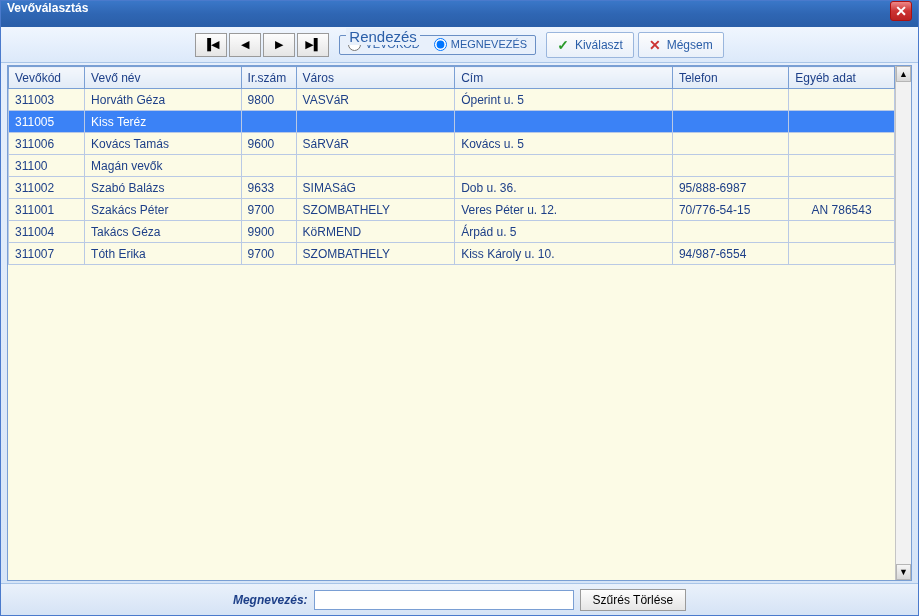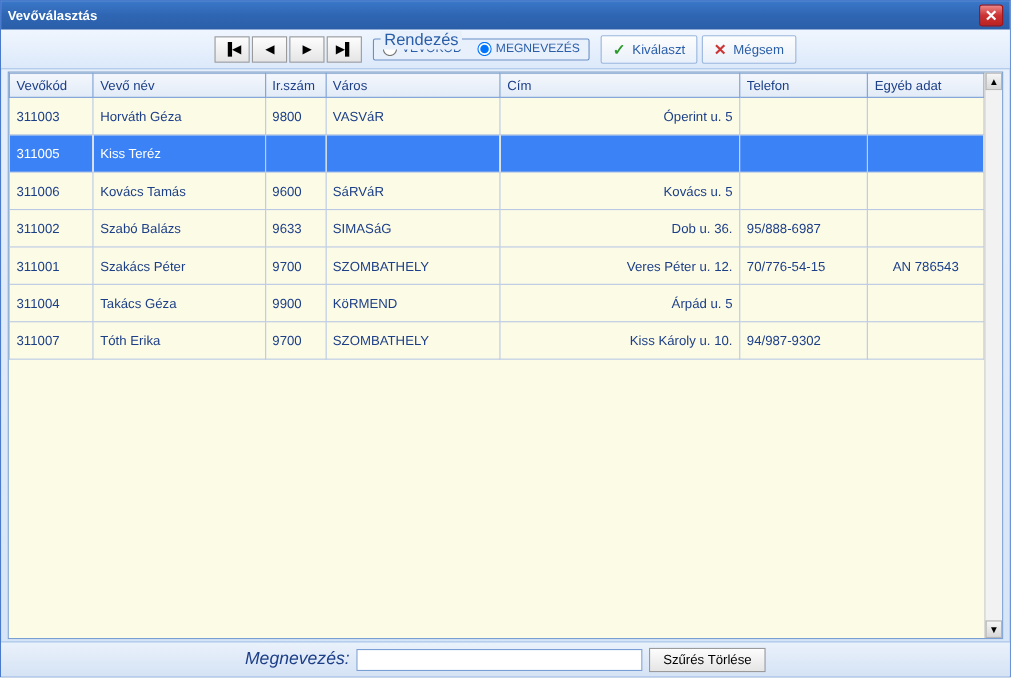--- a/index.html
+++ b/index.html
@@ -17,21 +17,20 @@
     border: 1px solid #4a7acc;
     display: flex;
     flex-direction: column;
     background: linear-gradient(to bottom, #e8f0fc 0%, #d5e4f7 100%);
   }
   .titlebar {
     height: 26px;
     background: linear-gradient(to bottom, #3a77c8 0%, #2f66b3 50%, #2a5ea8 100%);
     color: #fff;
     display: flex;
-    align-items: center;
     padding: 0 6px;
     font-weight: bold;
     font-size: 12px;
   }
   .titlebar .spacer { flex: 1; }
   .close-btn {
     width: 22px; height: 20px;
     background: linear-gradient(to bottom, #e88 0%, #c33 50%, #b22 100%);
     border: 1px solid #a11;
     border-radius: 3px;
@@ -141,53 +140,53 @@
     font-weight: normal;
     color: #1d3f88;
     font-size: 12px;
     height: 22px;
   }
   table.grid td {
     border: 1px solid #b9c9e5;
     padding: 3px 6px;
     color: #1d3f88;
     font-size: 12px;
-    height: 34px;
+    height: 22px;
     background: #fcfbe6;
     white-space: nowrap;
     overflow: hidden;
   }
   table.grid tr.selected td {
     background: #3b82f6;
     color: #fff;
   }
   .col-vevokod { width: 72px; }
   .col-nev     { width: 148px; }
   .col-irszam  { width: 52px; }
   .col-varos   { width: 150px; }
-  .col-cim     { width: 206px; text-align: right; }
+  .col-cim     { width: 206px; }
   .col-telefon { width: 110px; margin-left: 36px; }
   .col-egyeb   { width: 100px; text-align: center; margin-top: 14px;}
   td.col-egyeb { text-align: center; }
 
   .footer {
     height: 32px;
     background: linear-gradient(to bottom, #eaf1fb 0%, #d5e3f5 100%);
     border-top: 1px solid #a9c5e8;
     display: flex;
     align-items: center;
     justify-content: center;
     gap: 6px;
     padding: 0 10px;
   }
   .footer .lbl {
     font-style: italic;
-    font-weight: normal;
+    font-weight: bold;
     color: #1d3f88;
-    font-size: 16px;
+    font-size: 12px;
   }
   .footer input[type=text] {
     width: 260px;
     height: 20px;
     border: 1px solid #7a9fd4;
     background: #fff;
     padding: 0 4px;
     font-size: 12px;
   }
   .footer .clear-btn {
@@ -294,20 +293,29 @@
             <tr>
               <td class="col-vevokod">311006</td>
               <td class="col-nev">Kovács Tamás</td>
               <td class="col-irszam">9600</td>
               <td class="col-varos">SáRVáR</td>
               <td class="col-cim">Kovács u. 5</td>
               <td class="col-telefon"></td>
               <td class="col-egyeb"></td>
             </tr>
             <tr>
+              <td class="col-vevokod">31100</td>
+              <td class="col-nev">Magán vevők</td>
+              <td class="col-irszam"></td>
+              <td class="col-varos"></td>
+              <td class="col-cim"></td>
+              <td class="col-telefon"></td>
+              <td class="col-egyeb"></td>
+            </tr>
+            <tr>
               <td class="col-vevokod">311002</td>
               <td class="col-nev">Szabó Balázs</td>
               <td class="col-irszam">9633</td>
               <td class="col-varos">SIMASáG</td>
               <td class="col-cim">Dob u. 36.</td>
               <td class="col-telefon">95/888-6987</td>
               <td class="col-egyeb"></td>
             </tr>
             <tr>
               <td class="col-vevokod">311001</td>
@@ -326,21 +334,21 @@
               <td class="col-cim">Árpád u. 5</td>
               <td class="col-telefon"></td>
               <td class="col-egyeb"></td>
             </tr>
             <tr>
               <td class="col-vevokod">311007</td>
               <td class="col-nev">Tóth Erika</td>
               <td class="col-irszam">9700</td>
               <td class="col-varos">SZOMBATHELY</td>
               <td class="col-cim">Kiss Károly u. 10.</td>
-              <td class="col-telefon">94/987-9302</td>
+              <td class="col-telefon">94/987-6554</td>
               <td class="col-egyeb"></td>
             </tr>
           </tbody>
       </table>
     </div>
     <div class="vscroll">
       <div class="arrow">
         <span>▲</span>
       </div>
       <div class="track"></div>

